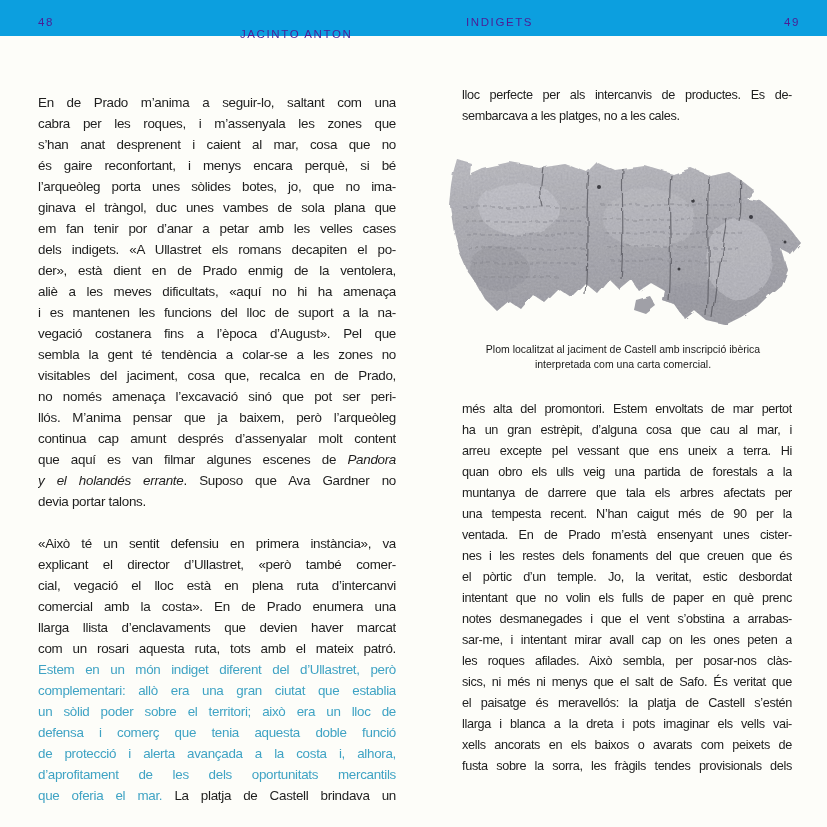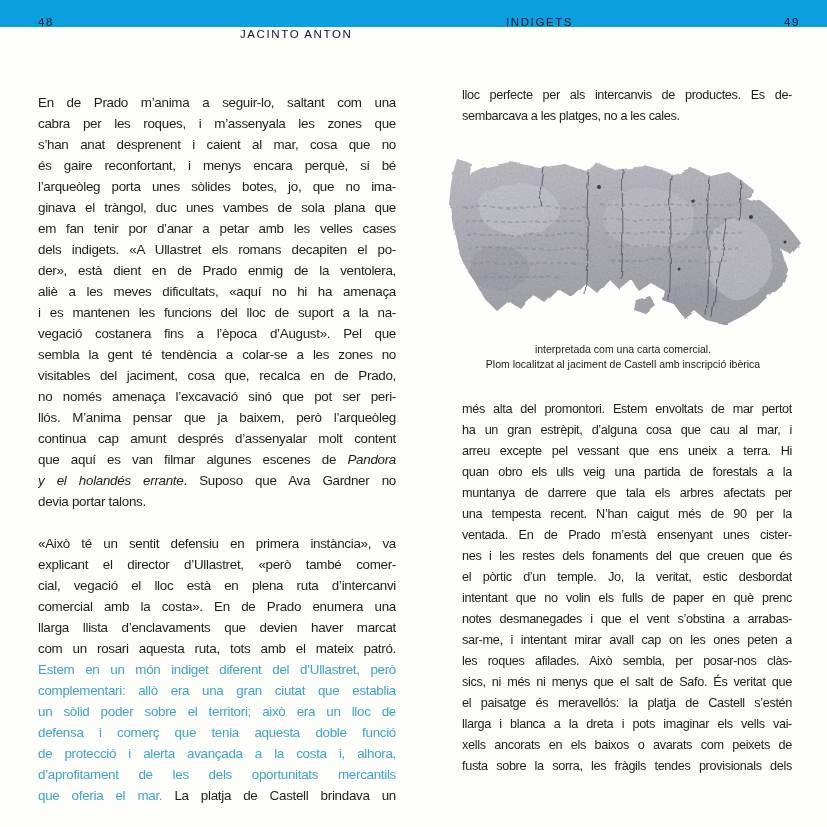--- a/index.html
+++ b/index.html
@@ -3,30 +3,30 @@
 <meta charset="utf-8">
 <style>
   :root { --bar-color:#0c9fdf; --accent-color:#3fa3c4; }
   html,body { margin:0; padding:0; background:#e8e8e8; }
   .page {
     position:relative; width:827px; height:827px; margin:0 auto;
     background:#fdfdf9; overflow:hidden;
     font-family:"Liberation Sans", sans-serif; color:#1e1e1e;
   }
   .bar {
-    position:absolute; left:0; top:0; width:827px; height:27px;
-    background:var(--bar-color); color:#0f172a;
+    position:absolute; left:0; top:0; width:827px; height:36px;
+    background:var(--bar-color); color:#4c1d95;
   }
   .bar span {
     position:absolute; top:0; line-height:44px;
     font-size:11.5px; letter-spacing:1.6px;
   }
   .pg-l { left:38px; }
   .rh-l { left:240px;margin-top:12px; }
-  .rh-r { left:466px;margin-left:40px; }
+  .rh-r { left:466px; }
   .pg-r { right:27px; }
 
   .col { position:absolute; }
   .col-l   { left:38px;  top:92px;  width:358px; }
   .col-r-1 { left:462px; top:85px;  width:330px; }
   .col-r-2 { left:462px; top:399px; width:330px; }
 
   .ln {
     height:21px; line-height:21px; overflow:hidden;
     font-size:13.4px; letter-spacing:-0.3px;
@@ -164,22 +164,22 @@
           <circle cx="160" cy="38" r="2"></circle>
             <circle cx="254" cy="52" r="1.8"></circle>
           <circle cx="312" cy="68" r="2"></circle>
             <circle cx="345" cy="92" r="1.5"></circle>
           <circle cx="240" cy="120" r="1.5"></circle>
         </g>
         <path d="M196 150 L210 146 L216 156 L206 164 L194 160 Z" fill="#a0a0a7"></path>
       </g>
     </svg>
     <div class="caption">
+      <div>Plom localitzat al jaciment de Castell amb inscripció ibèrica</div>
       <div>interpretada com una carta comercial.</div>
-      <div>Plom localitzat al jaciment de Castell amb inscripció ibèrica</div>
     </div>
   </div>
 
   <div class="col col-r-2">
     <div class="ln">més alta del promontori. Estem envoltats de mar pertot</div>
     <div class="ln">ha un gran estrèpit, d’alguna cosa que cau al mar, i</div>
     <div class="ln">arreu excepte pel vessant que ens uneix a terra. Hi</div>
     <div class="ln">quan obro els ulls veig una partida de forestals a la</div>
     <div class="ln">muntanya de darrere que tala els arbres afectats per</div>
     <div class="ln">una tempesta recent. N’han caigut més de 90 per la</div>

